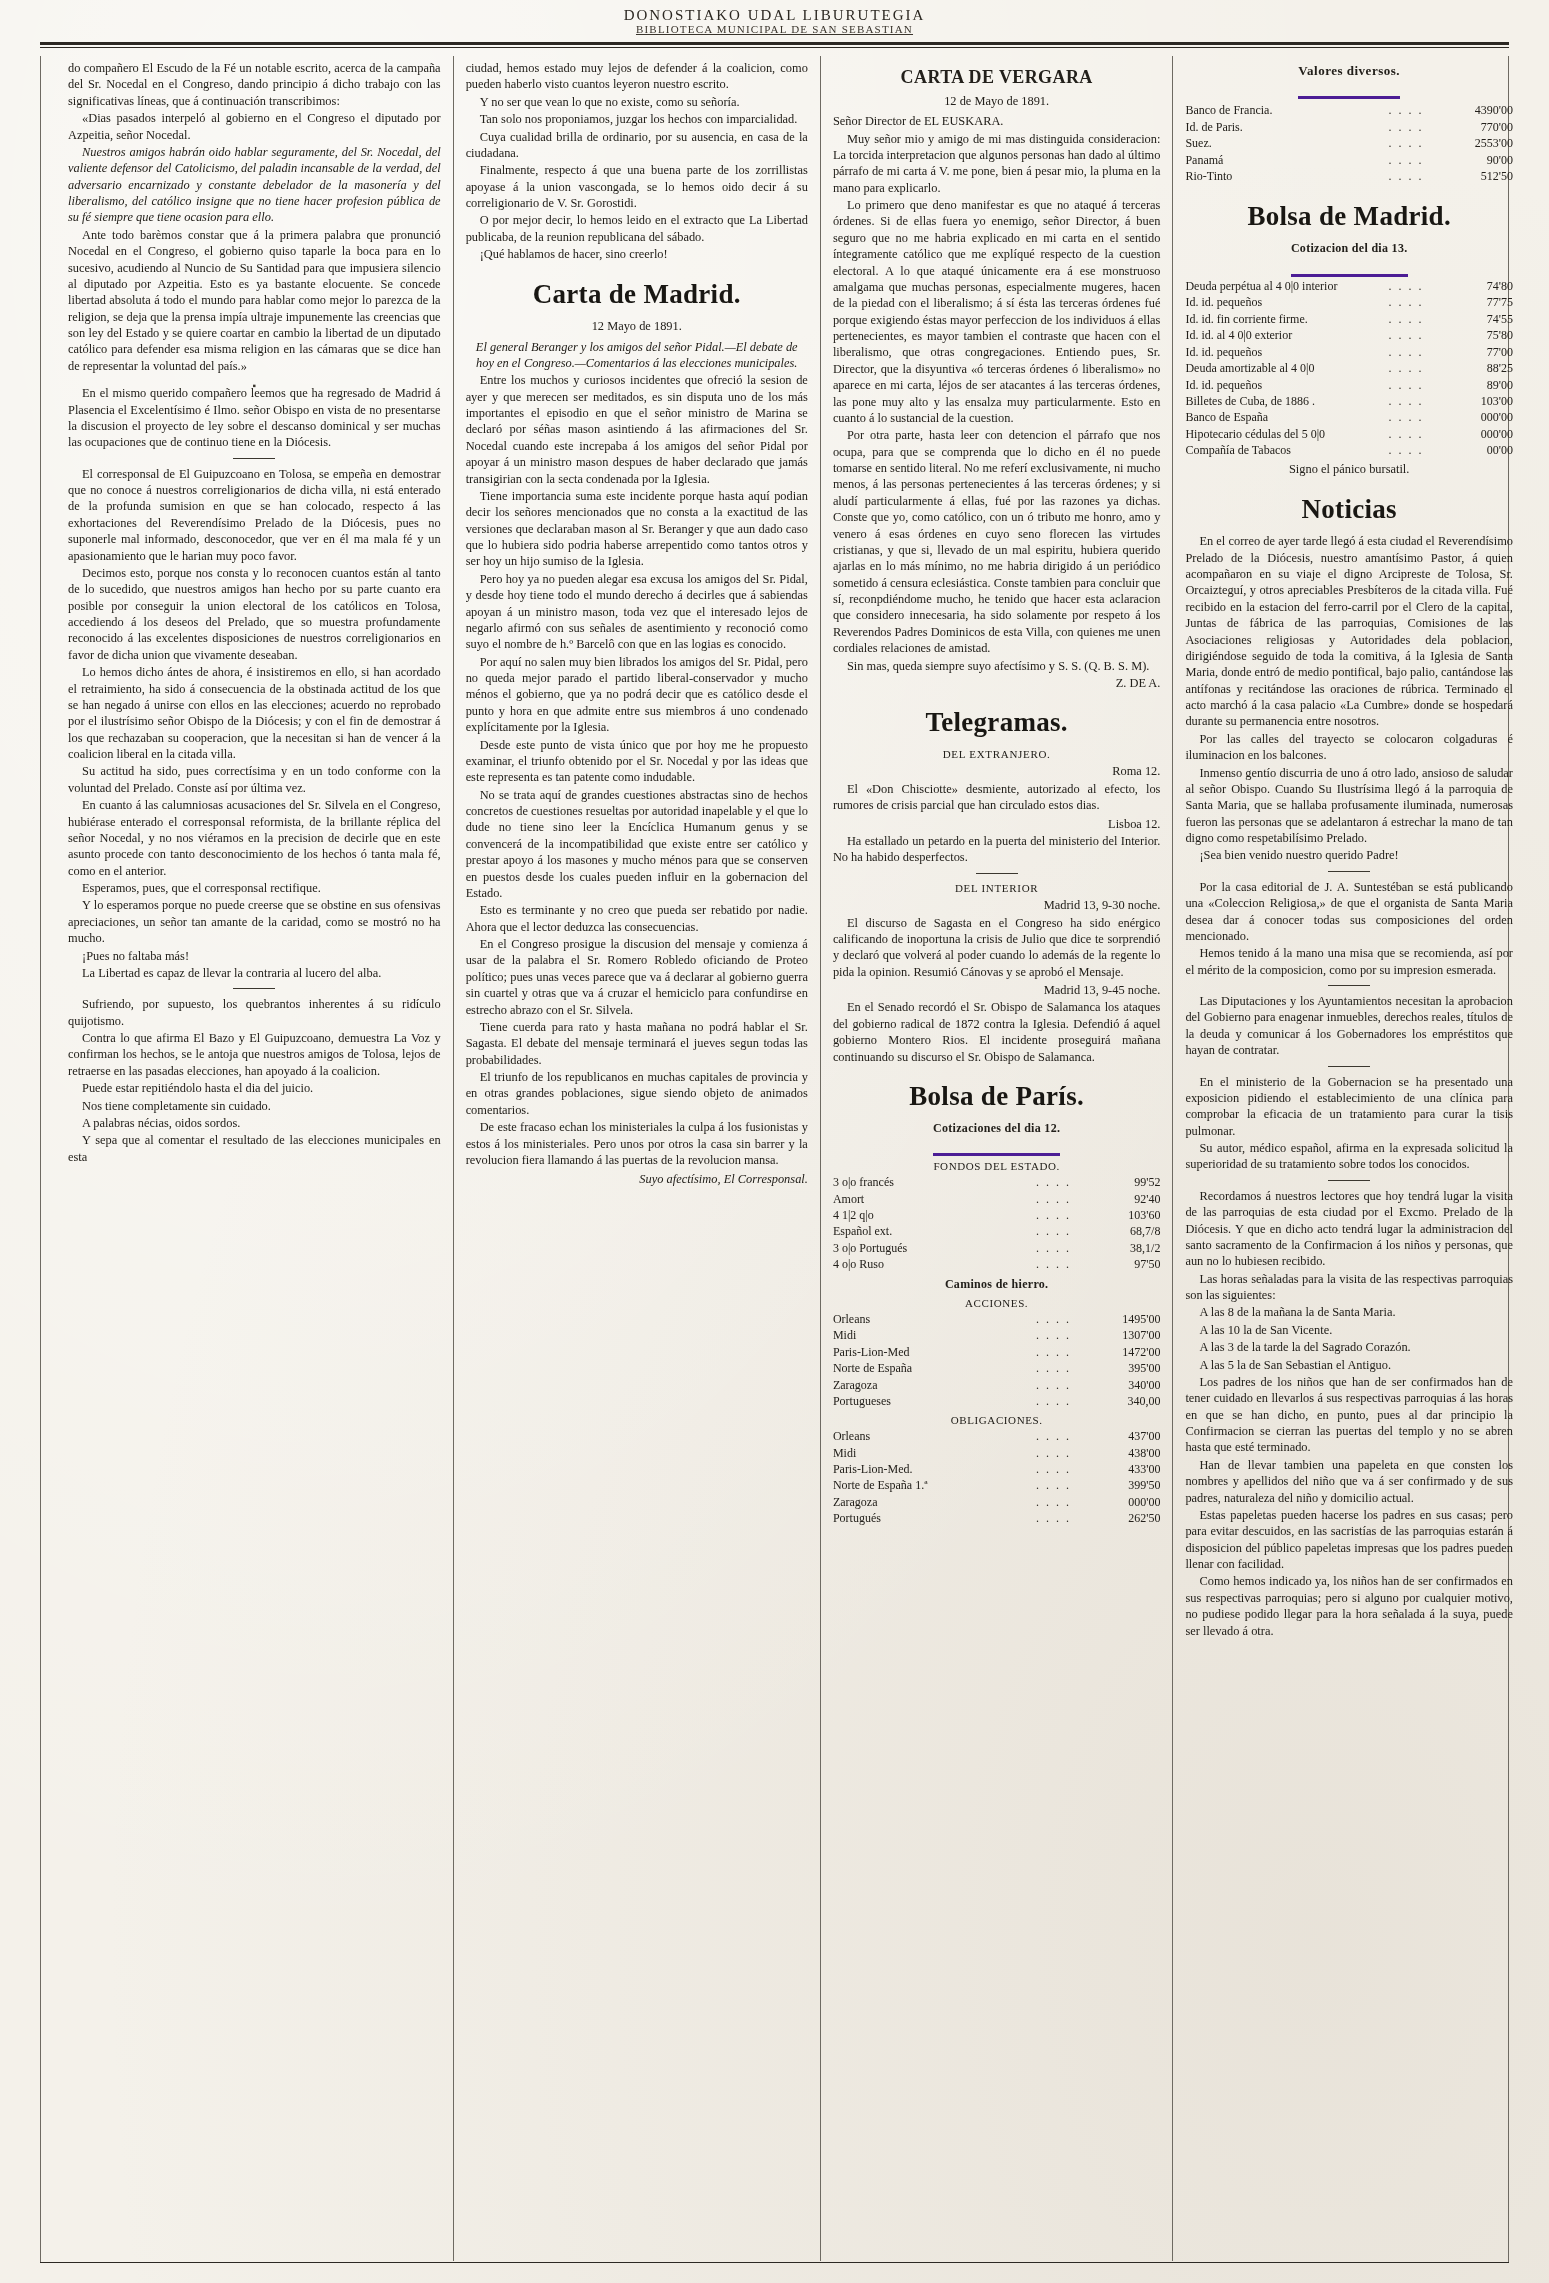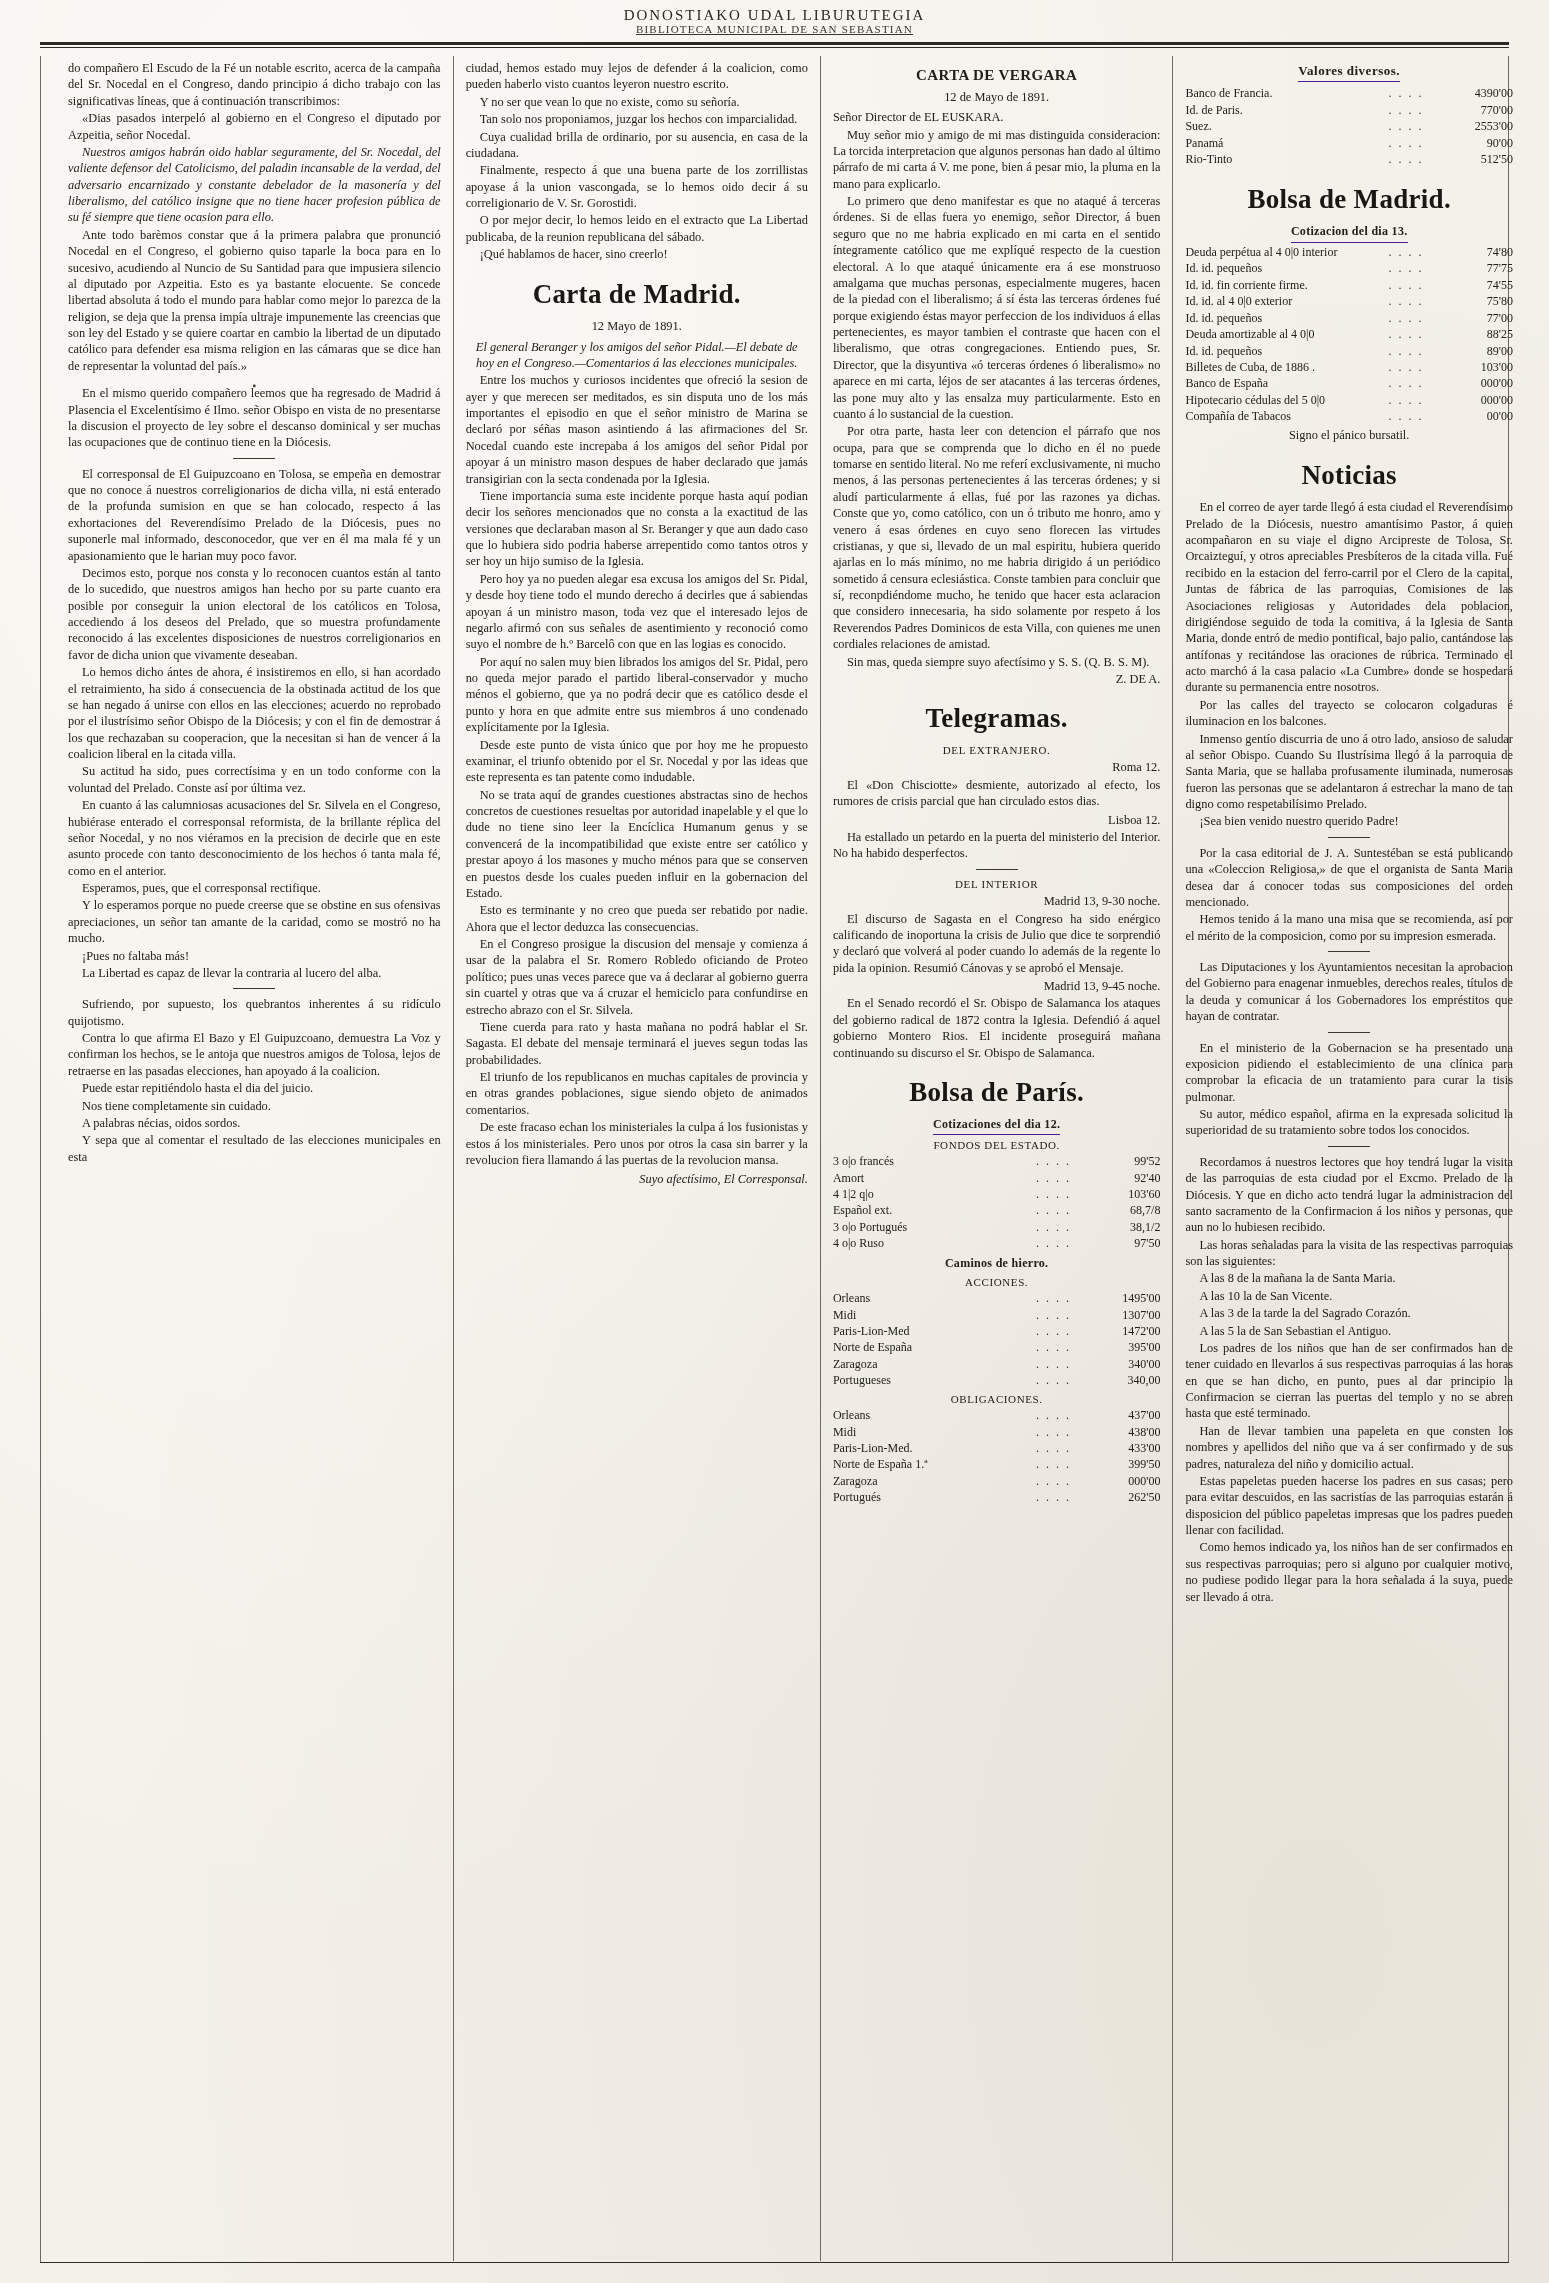--- a/index.html
+++ b/index.html
@@ -95,21 +95,21 @@
     font-family: "Liberation Serif", serif;
     font-size: 27px;
     font-weight: bold;
     text-align: center;
     margin: 14px 0 6px 0;
     text-indent: 0;
     letter-spacing: 0.3px;
     color: #191713;
   }
   h3.subhead {
-    font-size: 15px;
+    font-size: 18px;
     font-weight: bold;
     text-align: center;
     margin: 6px 0 3px 0;
     text-indent: 0;
     letter-spacing: 0.4px;
   }
   .centered { text-align: center; text-indent: 0; }
   .right { text-align: right; text-indent: 0; }
   .dateline {
     text-align: center;
@@ -179,23 +179,23 @@
   }
   .boxhead {
     text-align: center;
     font-weight: bold;
     font-size: 13px;
     text-indent: 0;
     margin: 2px 0 4px 0;
     letter-spacing: 0.5px;
   }
   .underline-head {
-    border-bottom: 1px solid #4c1d95;
+    border-bottom: 3px solid #4c1d95;
     display: inline-block;
-    padding-bottom: 2px;
+    padding-bottom: 17px;
   }
   .tele-dateline {
     text-align: center;
     font-size: 11px;
     text-indent: 0;
     margin: 3px 0 2px 0;
     font-variant: small-caps;
     letter-spacing: 0.7px;
   }
   .tele-place {

